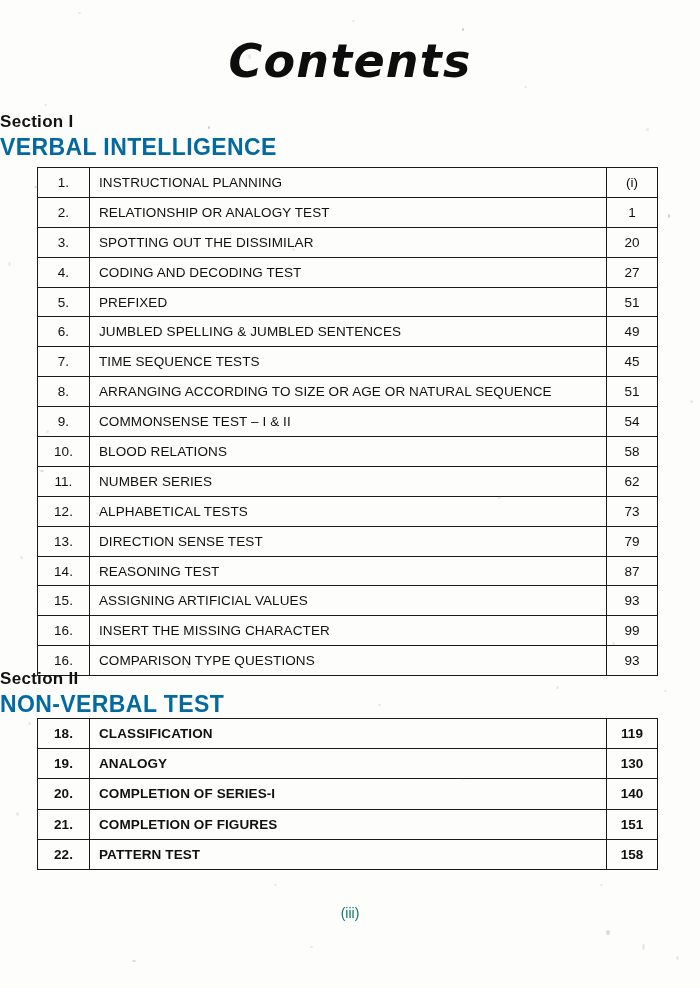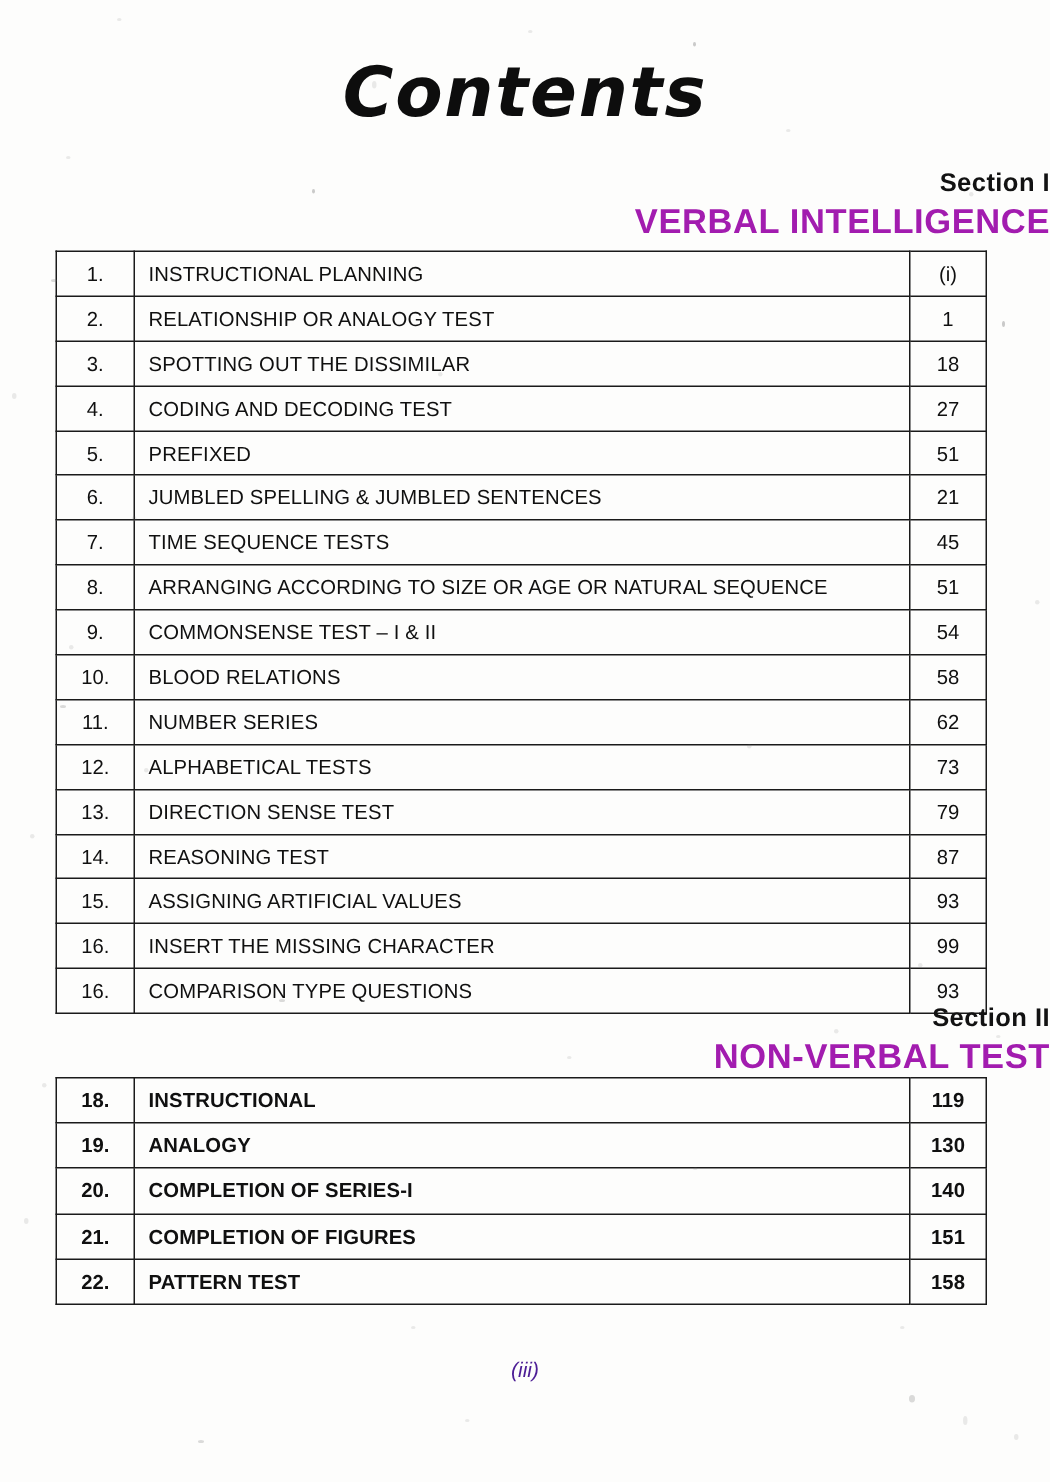--- a/index.html
+++ b/index.html
@@ -52,37 +52,36 @@
     font-size: 46px;
     letter-spacing: 1.2px;
     color: #0d0d0d;
   }
 
   
   .section-head {
     position: absolute;
     left: 0;
     width: 672px;
-    text-align: right;
-    margin-left: 28px;
+    text-align: left;
   }
   .section-head .sec-label {
     display: block;
     font-size: 17px;
     font-weight: bold;
     letter-spacing: .3px;
     color: #121212;
     line-height: 1.15;
   }
   .section-head .sec-title {
     display: block;
     font-size: 23px;
     font-weight: bold;
     letter-spacing: .4px;
-    color: #a21caf;
+    color: #0369a1;
     line-height: 1.2;
     margin-top: 2px;
   }
   #section-1-head { top: 112px; }
   #section-2-head { top: 669px; }
 
   
   .toc-table {
     position: absolute;
     left: 37px;
@@ -122,22 +121,21 @@
   }
 
   
   .folio {
     position: absolute;
     top: 905px;
     left: 0;
     width: 700px;
     text-align: center;
     font-size: 14px;
-    font-style: italic;
-    color: #4c1d95;
+    color: #0f766e;
   }
 </style>
 </head>
 <body>
 
 <div class="page">
 
   <div class="doc-title">Contents</div>
 
   <div class="section-head" id="section-1-head">
@@ -153,36 +151,36 @@
           <td class="col-page">(i)</td>
         </tr>
         <tr>
           <td class="col-num">2.</td>
           <td class="col-title">RELATIONSHIP OR ANALOGY TEST</td>
           <td class="col-page">1</td>
         </tr>
         <tr>
           <td class="col-num">3.</td>
           <td class="col-title">SPOTTING OUT THE DISSIMILAR</td>
-          <td class="col-page">18</td>
+          <td class="col-page">20</td>
         </tr>
         <tr>
           <td class="col-num">4.</td>
           <td class="col-title">CODING AND DECODING TEST</td>
           <td class="col-page">27</td>
         </tr>
         <tr>
           <td class="col-num">5.</td>
           <td class="col-title">PREFIXED</td>
           <td class="col-page">51</td>
         </tr>
         <tr>
           <td class="col-num">6.</td>
           <td class="col-title">JUMBLED SPELLING &amp; JUMBLED SENTENCES</td>
-          <td class="col-page">21</td>
+          <td class="col-page">49</td>
         </tr>
         <tr>
           <td class="col-num">7.</td>
           <td class="col-title">TIME SEQUENCE TESTS</td>
           <td class="col-page">45</td>
         </tr>
         <tr>
           <td class="col-num">8.</td>
           <td class="col-title">ARRANGING ACCORDING TO SIZE OR AGE OR NATURAL SEQUENCE</td>
           <td class="col-page">51</td>
@@ -237,21 +235,21 @@
 
   <div class="section-head" id="section-2-head">
     <span class="sec-label">Section II</span>
     <span class="sec-title">NON-VERBAL TEST</span>
   </div>
 
   <table class="toc-table" id="toc-table-2">
     <tbody>
         <tr>
           <td class="col-num">18.</td>
-          <td class="col-title">INSTRUCTIONAL</td>
+          <td class="col-title">CLASSIFICATION</td>
           <td class="col-page">119</td>
         </tr>
         <tr>
           <td class="col-num">19.</td>
           <td class="col-title">ANALOGY</td>
           <td class="col-page">130</td>
         </tr>
         <tr>
           <td class="col-num">20.</td>
           <td class="col-title">COMPLETION OF SERIES-I</td>

